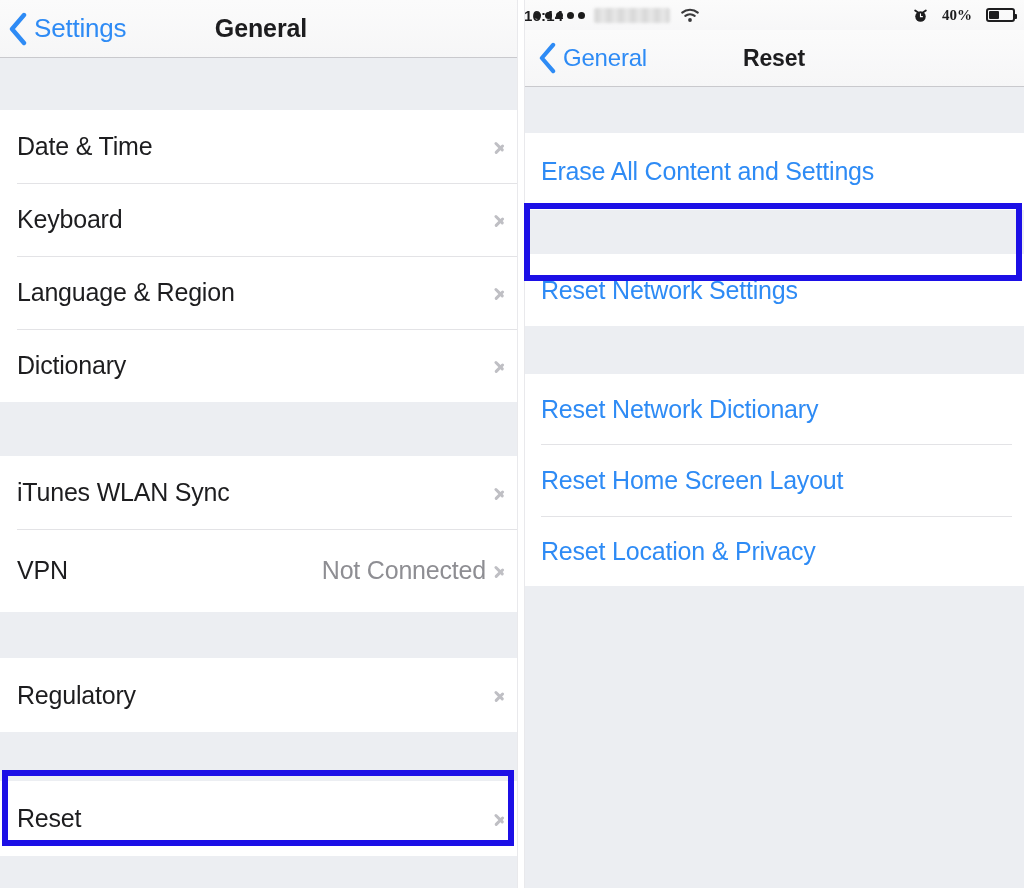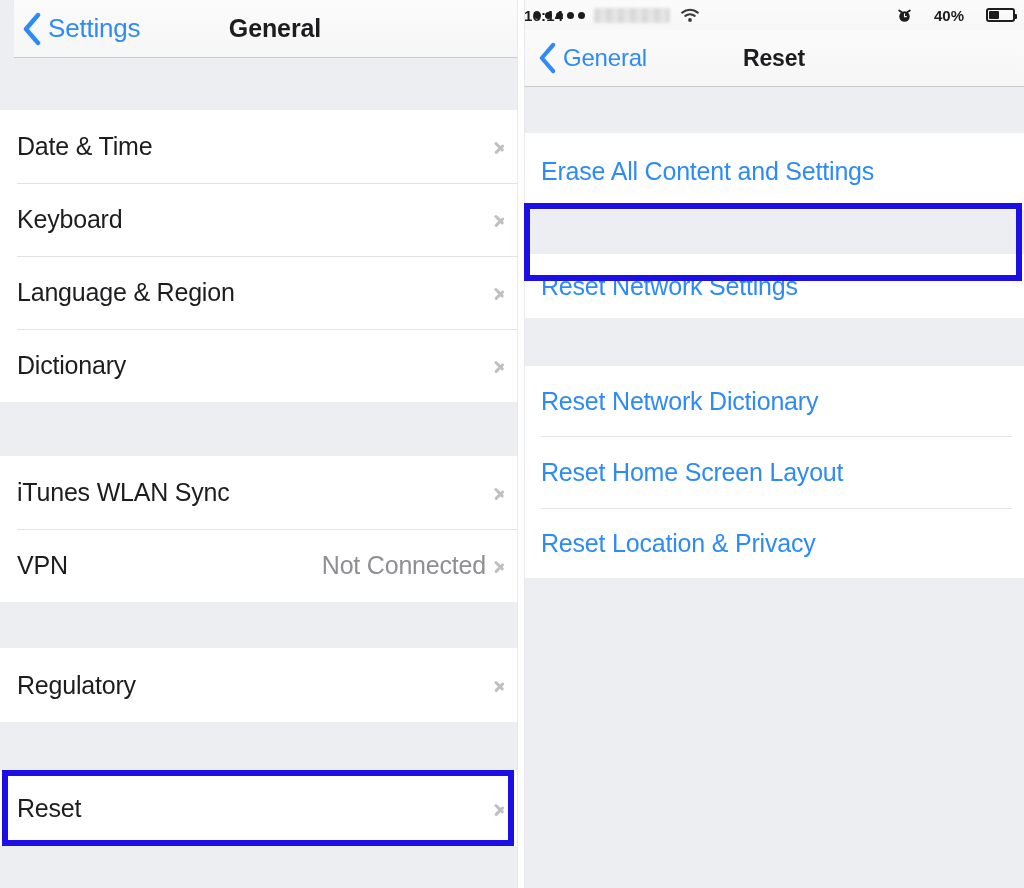--- a/index.html
+++ b/index.html
@@ -32,37 +32,37 @@
     background:
       repeating-linear-gradient(90deg, #d9d9d9 0 6px, #e4e4e4 6px 12px),
       linear-gradient(#dcdcdc,#e8e8e8);
     filter: blur(1.6px); opacity: .95;
   }
   .sb-wifi { margin-left: 4px; display:block; }
   .sb-center {
     position:absolute; left:0; right:0; text-align:left;
     font-size: 15px; font-weight: 700; color:#1d1d1f; letter-spacing:.2px;
   }
-  .sb-right { position:absolute; right: 9px; display:flex; align-items:center; gap:22px; }
+  .sb-right { position:absolute; right: 9px; display:flex; align-items:center; gap:14px;font-family:Liberation Serif, serif; }
   .sb-pct { font-size: 15px; font-weight: 700; color:#1d1d1f; }
   .batt { position:relative; width: 29px; height: 14px; border: 2px solid #1d1d1f; border-radius: 3px; }
   .batt::after {
     content:""; position:absolute; right:-4px; top:4px; width:2.5px; height:5px;
     background:#1d1d1f; border-radius: 0 1px 1px 0;
   }
   .batt i { position:absolute; left:1px; top:1px; bottom:1px; width:40%; background:#1d1d1f; border-radius:1px; display:block; }
 
   
   .navbar {
     position: relative; width: 100%;
     background: linear-gradient(#fbfbfb, #f6f6f7);
     border-bottom: 1px solid #c9c9cd;
     display: flex; align-items: center;
   }
-  .navbar-left  { height: 58px; margin-left: 14px; }
+  .navbar-left  { height: 58px; }
   .navbar-right { height: 57px; }
   .nav-back {
     position:absolute; left: 8px; display:flex; align-items:center; gap: 6px;
     color:#2e8bf5; cursor: pointer; background: none; border: 0;
     font-family: inherit;
   }
   .navbar-right .nav-back { left: 14px; }
   .nav-back-label { font-size: 26px; letter-spacing: -0.2px; color:#2e8bf5; }
   .navbar-right .nav-back-label { font-size: 24px; }
   .nav-title {
@@ -157,21 +157,21 @@
         </div>
       </div>
 
       <div class="gap" style="height:54px"></div>
 
       <div class="group">
         <div class="row" style="height:73px">
           <span class="row-label">iTunes WLAN Sync</span>
           <span class="chev"></span>
         </div>
-        <div class="row" style="height:73px">
+        <div class="row" style="height:83px">
           <span class="row-label">VPN</span>
           <span class="row-value">Not Connected</span>
           <span class="chev"></span>
         </div>
       </div>
 
       <div class="gap" style="height:46px"></div>
 
       <div class="group">
         <div class="row" style="height:74px">
@@ -249,21 +249,21 @@
 
       <div class="group">
         <div class="row row-blue" style="height:77px">
           <span class="row-label">Erase All Content and Settings</span>
         </div>
       </div>
 
       <div class="gap" style="height:44px"></div>
 
       <div class="group">
-        <div class="row row-blue" style="height:64px">
+        <div class="row row-blue" style="height:72px">
           <span class="row-label">Reset Network Settings</span>
         </div>
       </div>
 
       <div class="gap" style="height:48px"></div>
 
       <div class="group">
         <div class="row row-blue" style="height:70px">
           <span class="row-label">Reset Network Dictionary</span>
         </div>

